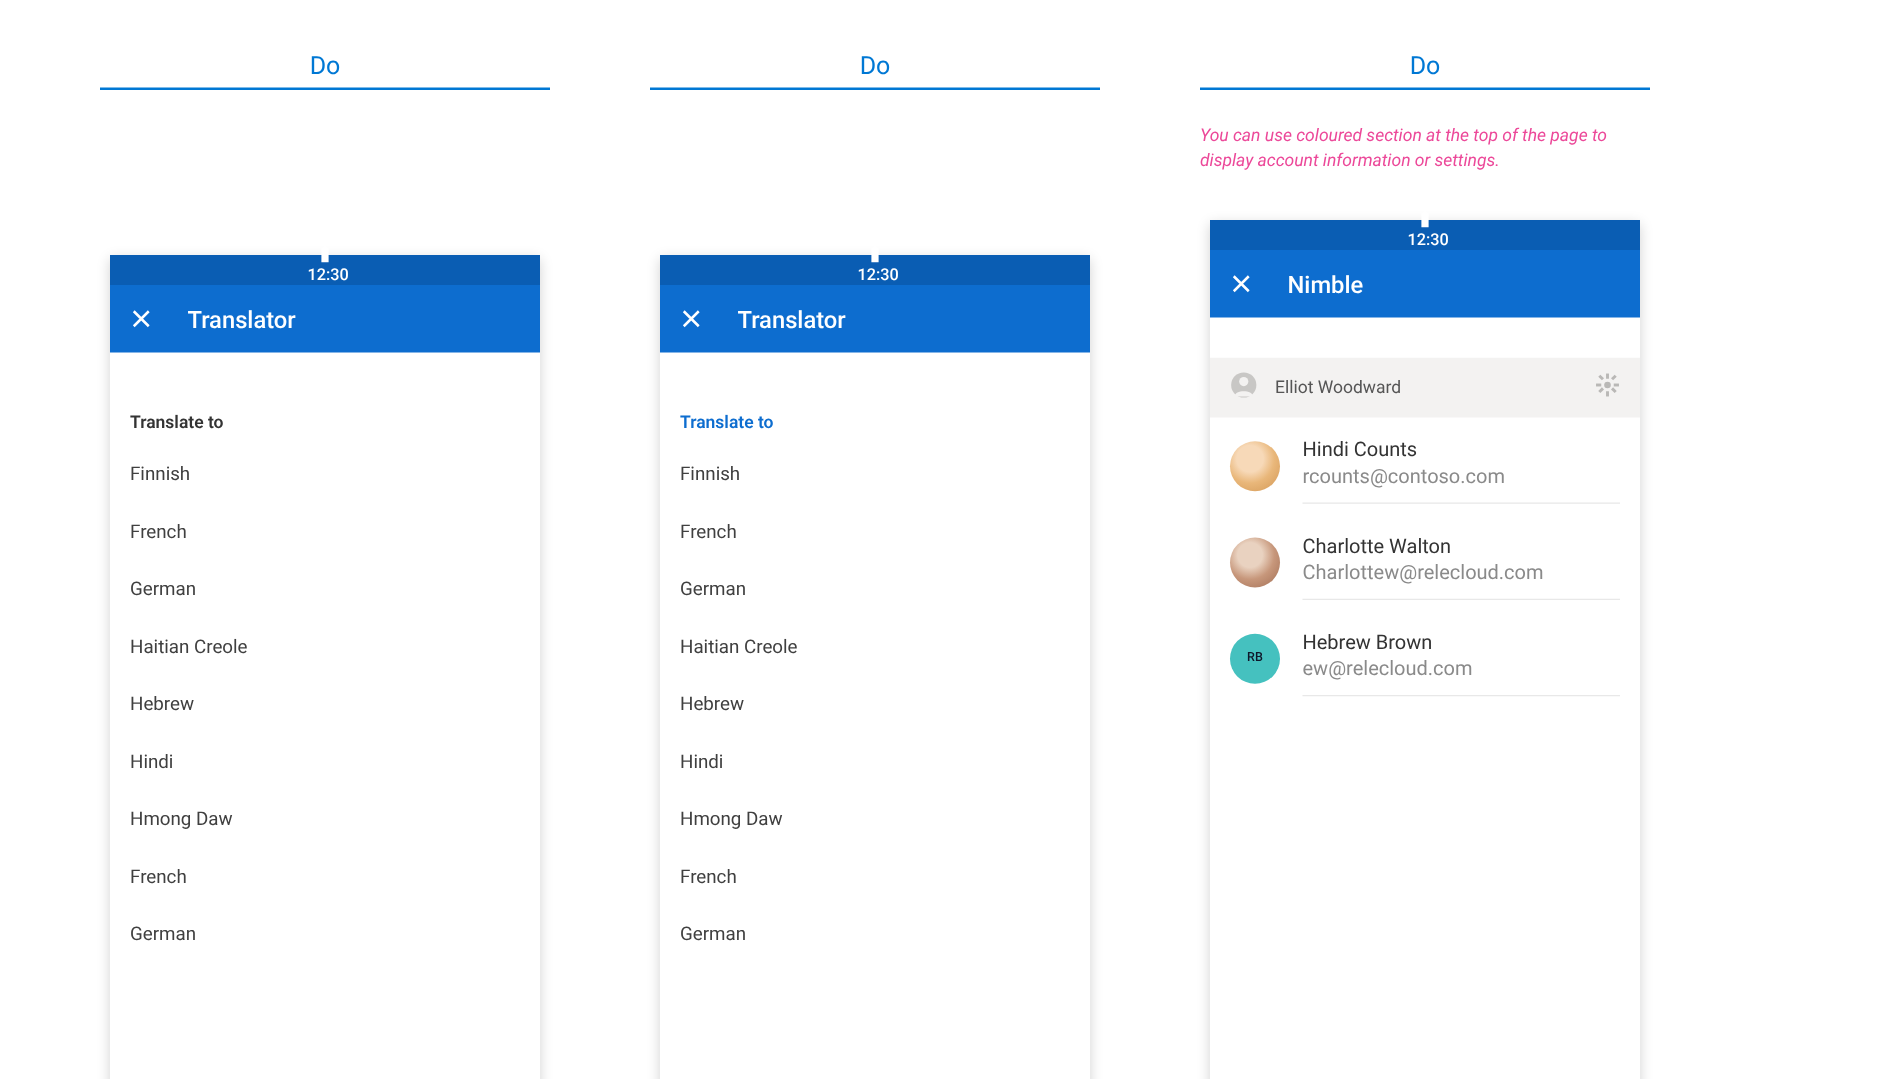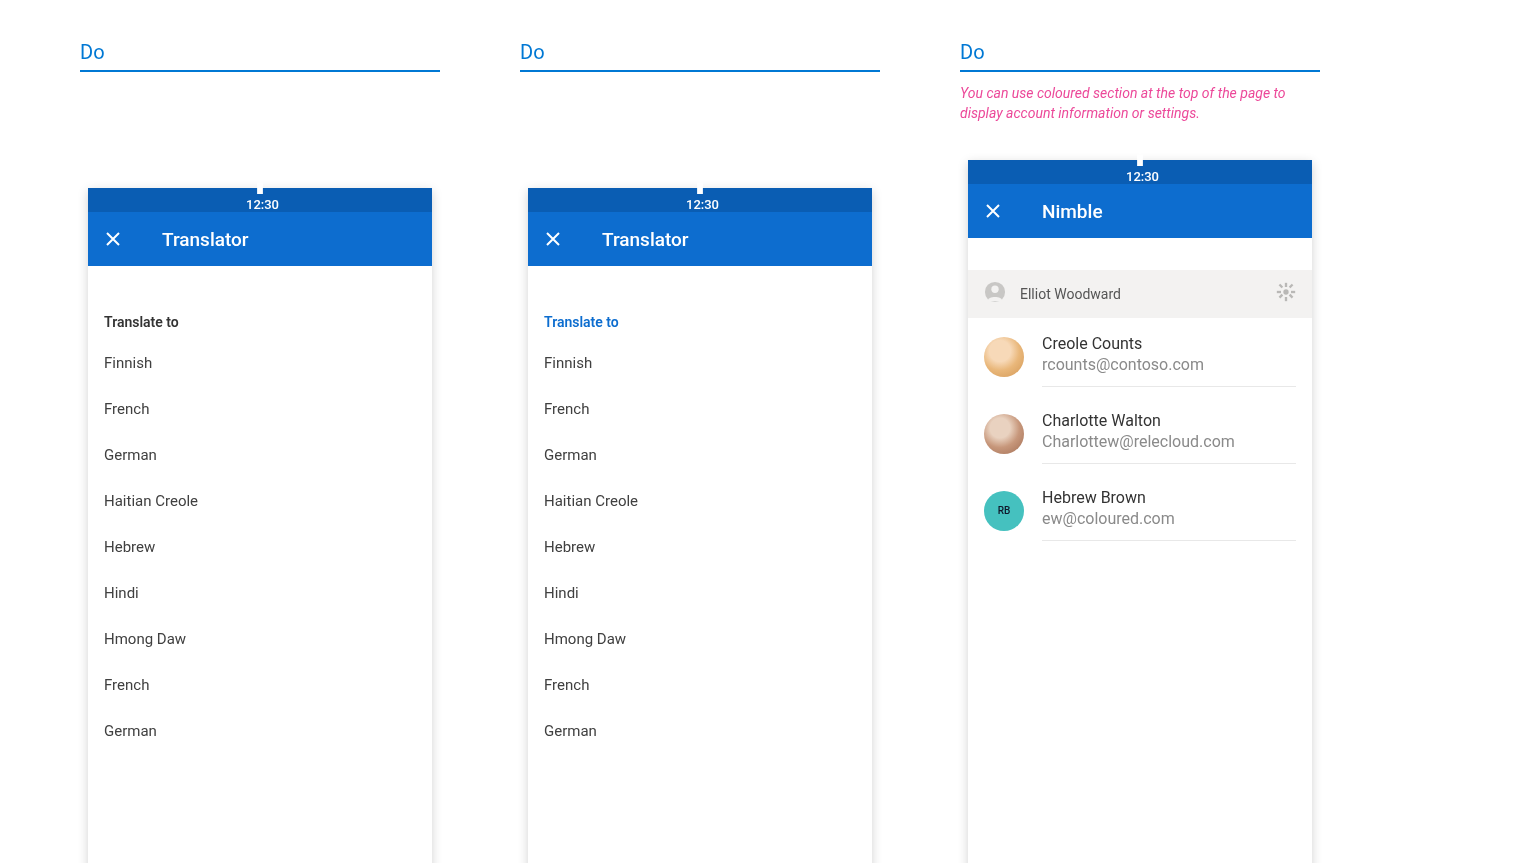--- a/index.html
+++ b/index.html
@@ -17,21 +17,22 @@
   .col {
     width: 360px;
     flex: 0 0 360px;
   }
   .do-label {
     color: #0078d4;
     font-size: 20px;
     font-weight: 400;
     padding-bottom: 6px;
     border-bottom: 2px solid #0078d4;
-    margin-bottom: 12px;
+    margin-bottom: 28px;
+    text-align: center;
   }
   .caption {
     font-size: 14px;
     color: #ec4899;
     line-height: 1.4;
     margin-bottom: 36px;
     min-height: 40px;
     font-style: italic;
   }
   .caption.empty { min-height: 68px; }
@@ -56,21 +57,21 @@
   }
   .statusbar svg { display: block; }
   .statusbar .time { margin-left: 5px; }
   .appbar {
     height: 54px;
     background: #0d6dcf;
     color: #fff;
     display: flex;
     align-items: center;
     padding: 0 16px;
-    gap: 40px;
+    gap: 28px;
   }
   .appbar .close-x {
     width: 18px; height: 18px;
     display: flex; align-items: center; justify-content: center;
   }
   .appbar .title {
     font-size: 19px;
     font-weight: 500;
   }
   .page-body {
@@ -323,36 +324,36 @@
                   <rect x="15.6" y="15.6" width="5" height="2.8" transform="rotate(45 18.1 17)"></rect>
                   <rect x="15.6" y="3.4" width="5" height="2.8" transform="rotate(-45 18.1 4.8)"></rect>
                   <rect x="3.4" y="15.6" width="5" height="2.8" transform="rotate(-45 5.9 17)"></rect>
                 </g>
               </svg></span>
         </div>
 
         <div class="contact-item">
           <div class="avatar av0"></div>
           <div class="contact-text">
-            <div class="cname">Creole Counts</div>
+            <div class="cname">Hindi Counts</div>
             <div class="cemail">rcounts@contoso.com</div>
           </div>
         </div>
         <div class="contact-item">
           <div class="avatar av1"></div>
           <div class="contact-text">
             <div class="cname">Charlotte Walton</div>
             <div class="cemail">Charlottew@relecloud.com</div>
           </div>
         </div>
         <div class="contact-item">
           <div class="avatar av2">RB</div>
           <div class="contact-text">
             <div class="cname">Hebrew Brown</div>
-            <div class="cemail">ew@coloured.com</div>
+            <div class="cemail">ew@relecloud.com</div>
           </div>
         </div>
       </div>
       <div class="navbar">
         <div>
             <svg width="18" height="18" viewBox="0 0 20 20">
               <path fill="none" stroke="#fff" stroke-width="2" d="M14 2 L4 10 L14 18 Z"></path>
             </svg>
           </div>
         <div>

